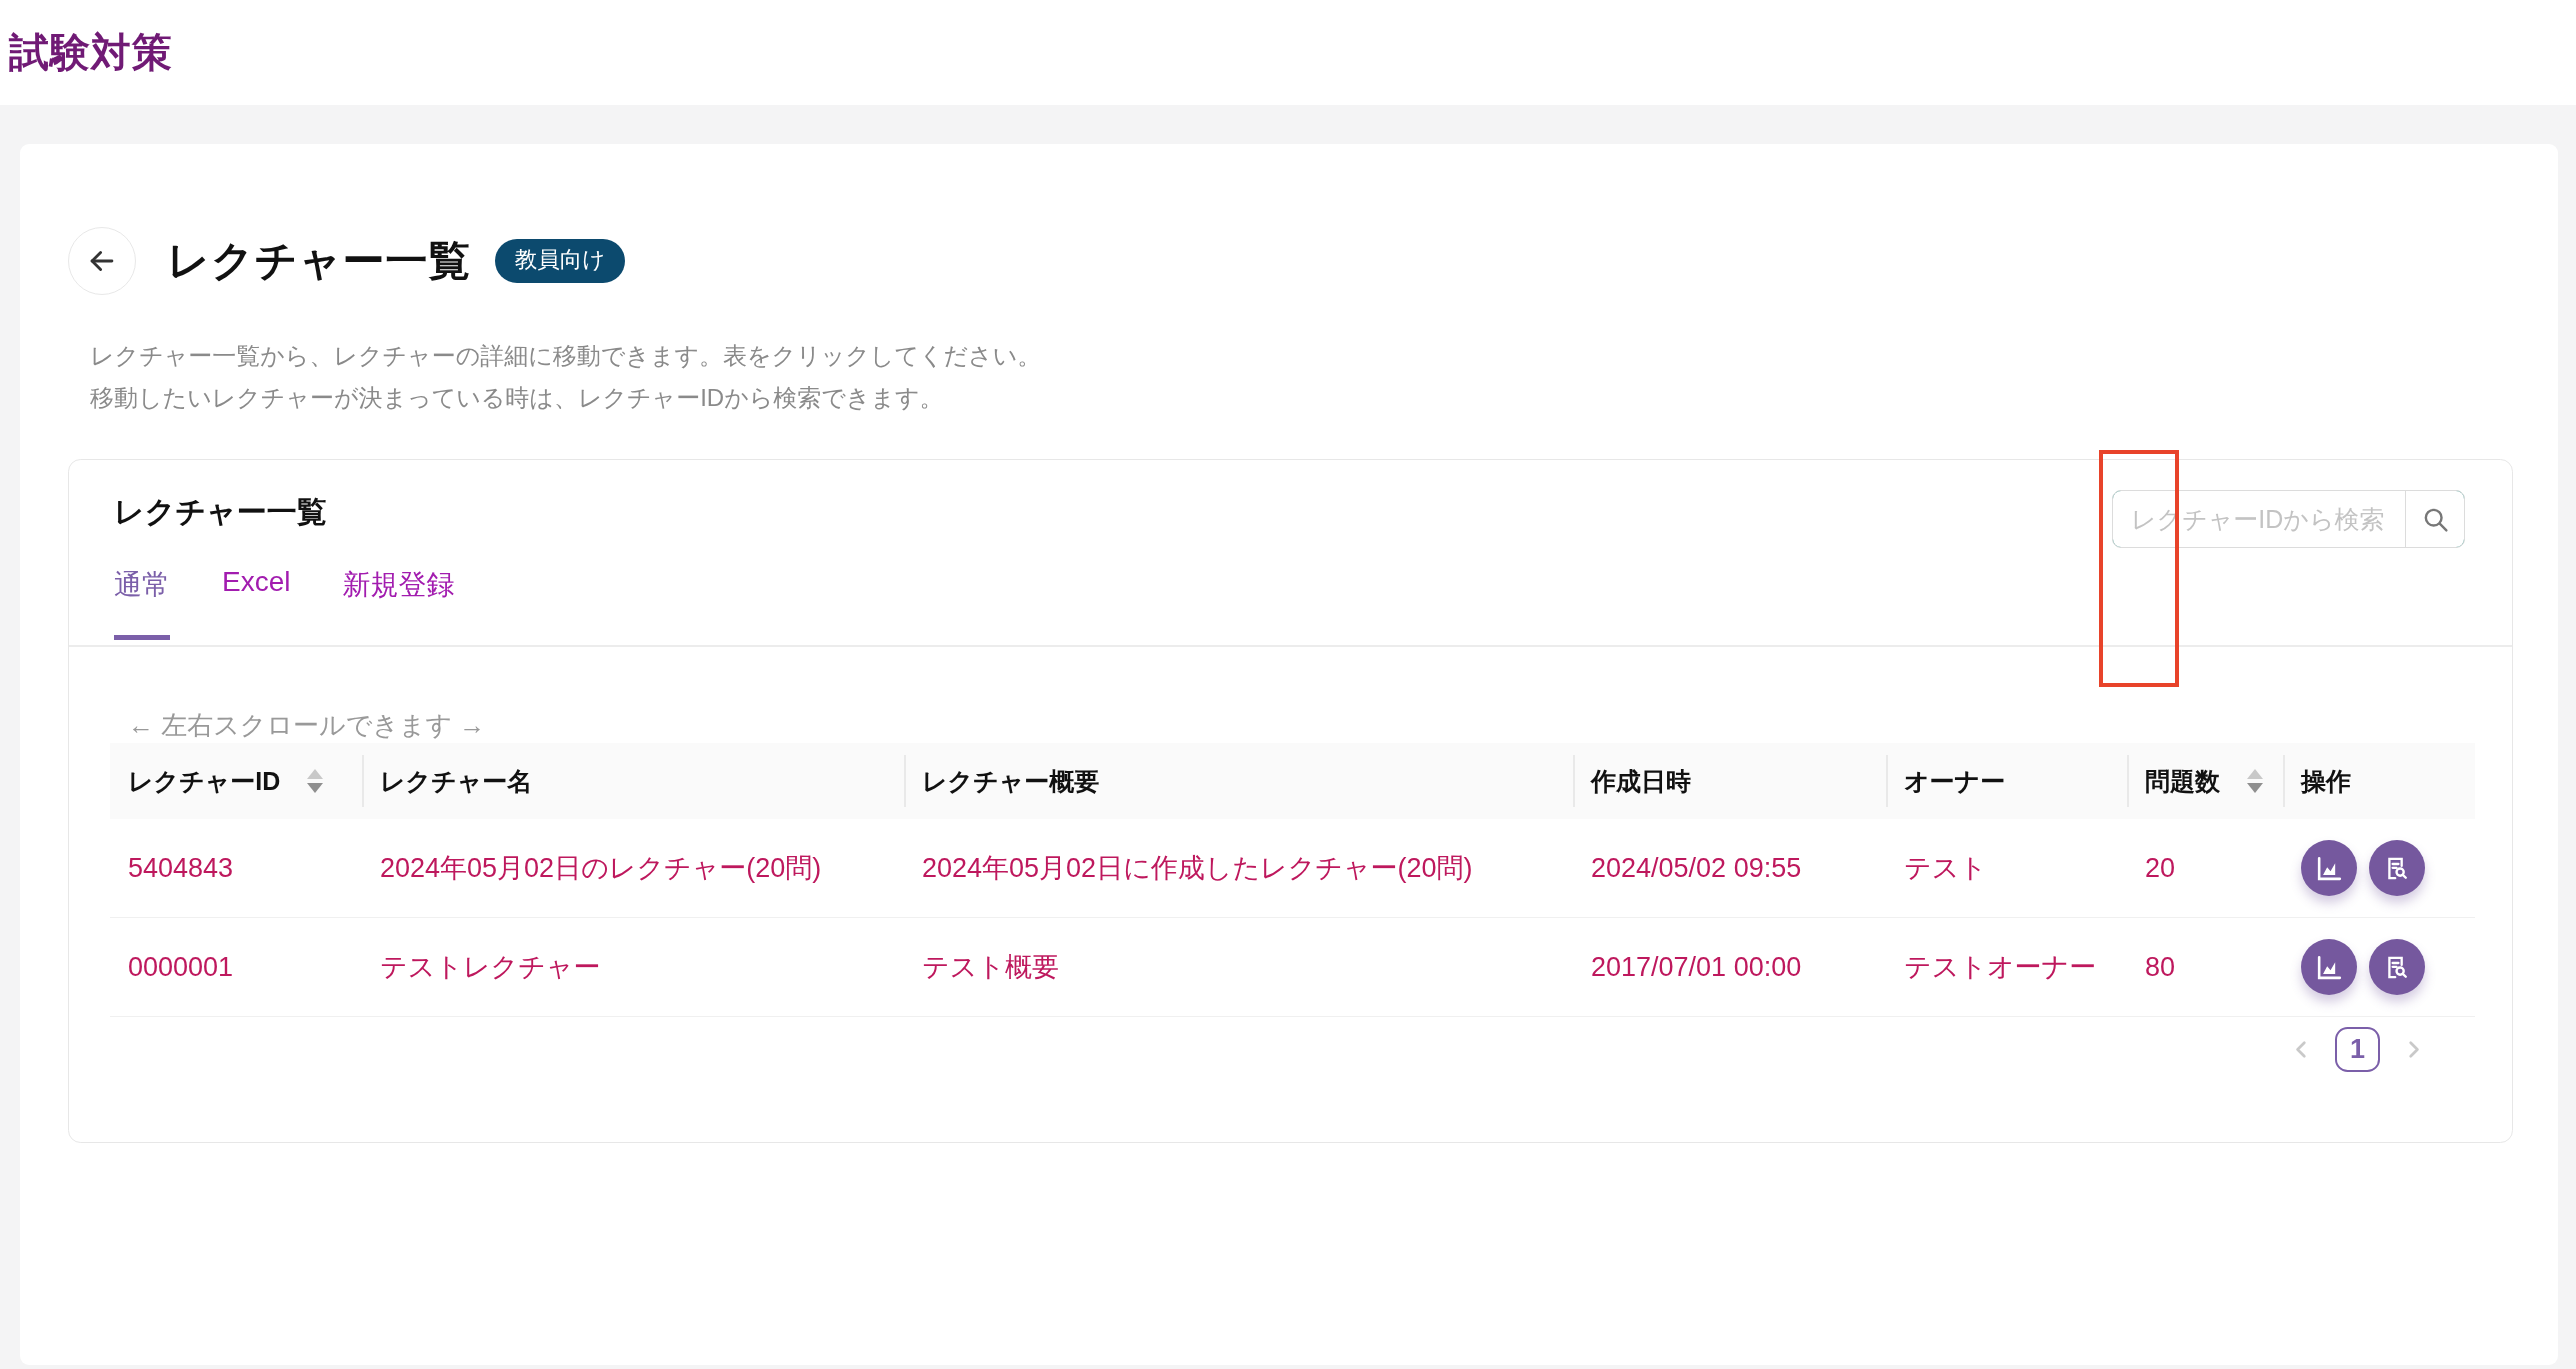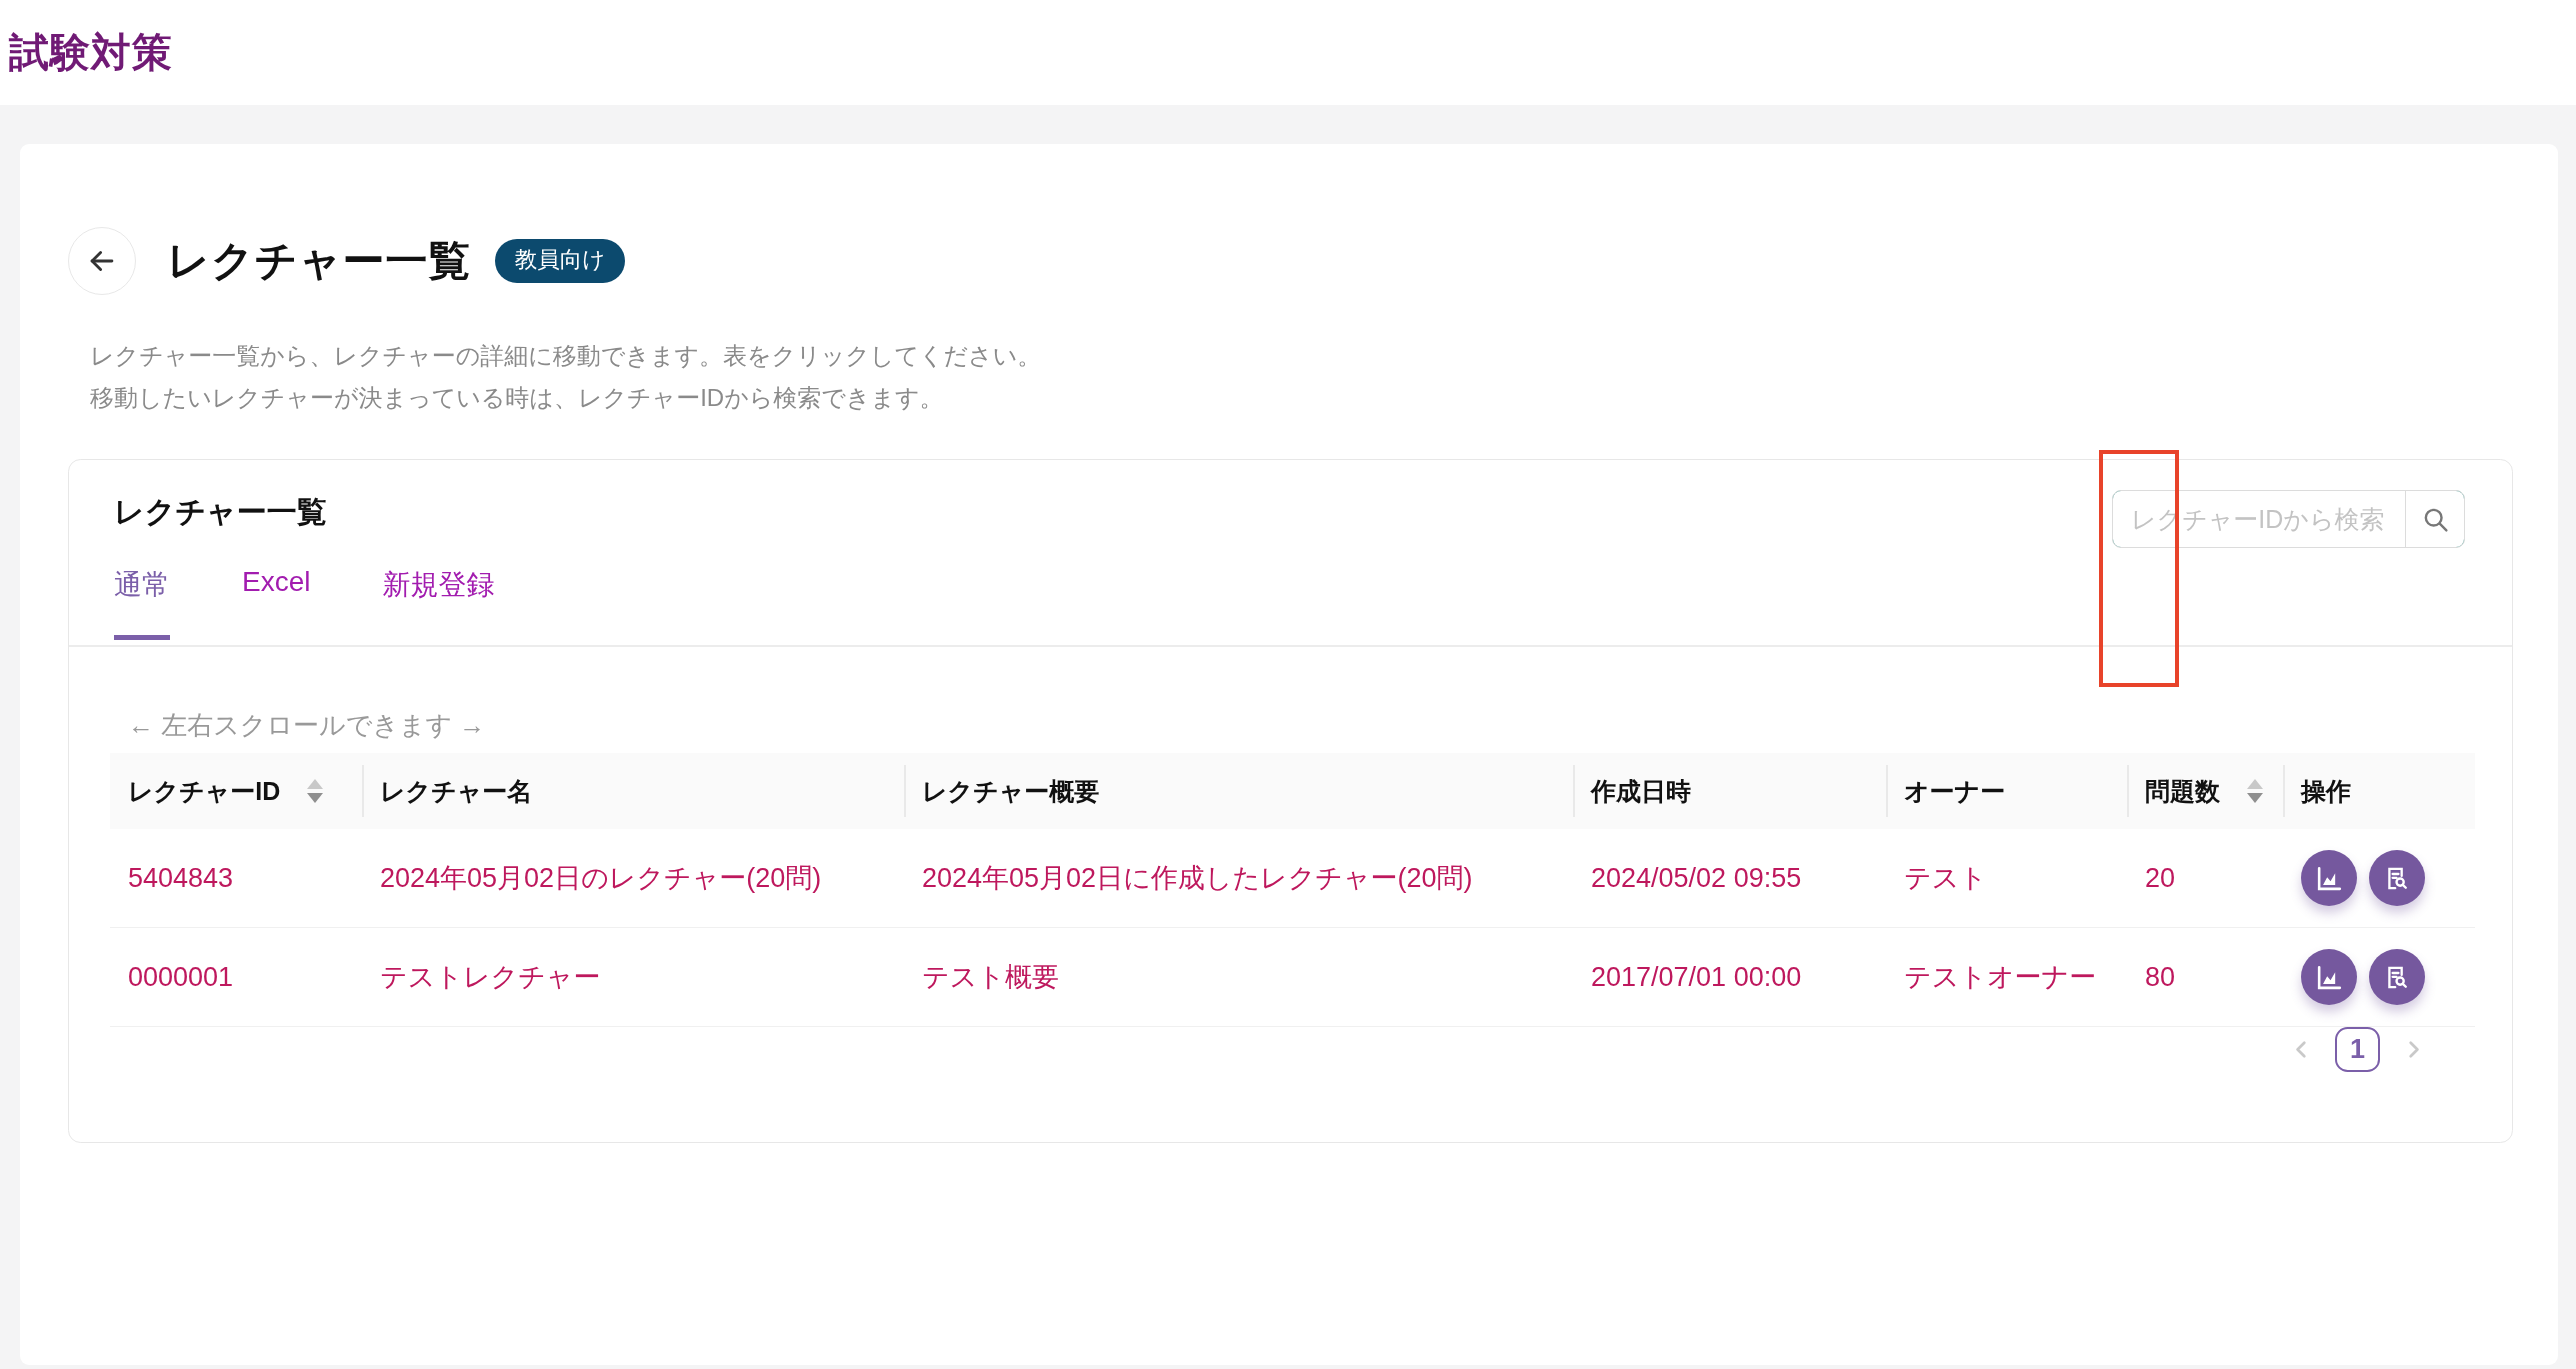--- a/index.html
+++ b/index.html
@@ -44,21 +44,21 @@
 
   .desc { position:absolute; left:70px; top:191px; font-size:24px; color:#8a8a8a; line-height:42px; }
 
   
   .inner-card {
     position:absolute; left:48px; top:315px; width:2445px; height:684px;
     border:1.8px solid #e7e7e7; border-radius:12.6px; background:#fff;
   }
   .panel-title { position:absolute; left:45px; top:32px; font-size:30px; font-weight:bold; color:#111; }
 
-  .tabs { position:absolute; left:45px; top:106px; display:flex; gap:72px; z-index:2; }
+  .tabs { position:absolute; left:45px; top:106px; display:flex; gap:52px; z-index:2; }
   .tab {
     font-size:28px; color:#a21caf; padding-bottom:31px; cursor:pointer;
     border-bottom:5.4px solid transparent;
   }
   .tab.active { color:#7b5fa9; border-bottom-color:#7b5fa9; }
   .tabs-divider { position:absolute; left:0; right:0; top:185px; height:1.8px; background:#ececec; }
 
   .search-wrap {
     position:absolute; right:47px; top:30px; width:353px; height:58px;
     border:1.8px solid #dcdcdc; border-radius:9px; background:#0f766e;
@@ -69,21 +69,21 @@
     font-family:inherit; color:#444; min-width:0;
   }
   .search-input::placeholder { color:#c3c3c3; }
   .search-btn {
     width:59px; border:none; border-left:1.8px solid #dcdcdc; background:#fff;
     display:flex; align-items:center; justify-content:center; cursor:pointer;
   }
 
   .scroll-hint { position:absolute; left:59px; top:248px; font-size:26px; color:#999; }
 
-  .table-wrap { position:absolute; left:41px; top:293px; width:2364px; }
+  .table-wrap { position:absolute; left:41px; top:283px; width:2364px; }
   table { width:100%; border-collapse:collapse; table-layout:fixed; }
   thead th {
     background:#fafafa; text-align:left; font-size:25px; font-weight:bold; color:#111;
     padding:21.6px 0 21.6px 18px; position:relative; white-space:nowrap;
   }
   thead th .th-inner { display:flex; align-items:center; }
   thead th:not(:first-child)::before {
     content:""; position:absolute; left:0; top:16%; height:68%; width:1.8px; background:#e9e9e9;
   }
   .sorter { display:inline-flex; flex-direction:column; gap:4.5px; margin-left:27px; cursor:pointer; }

